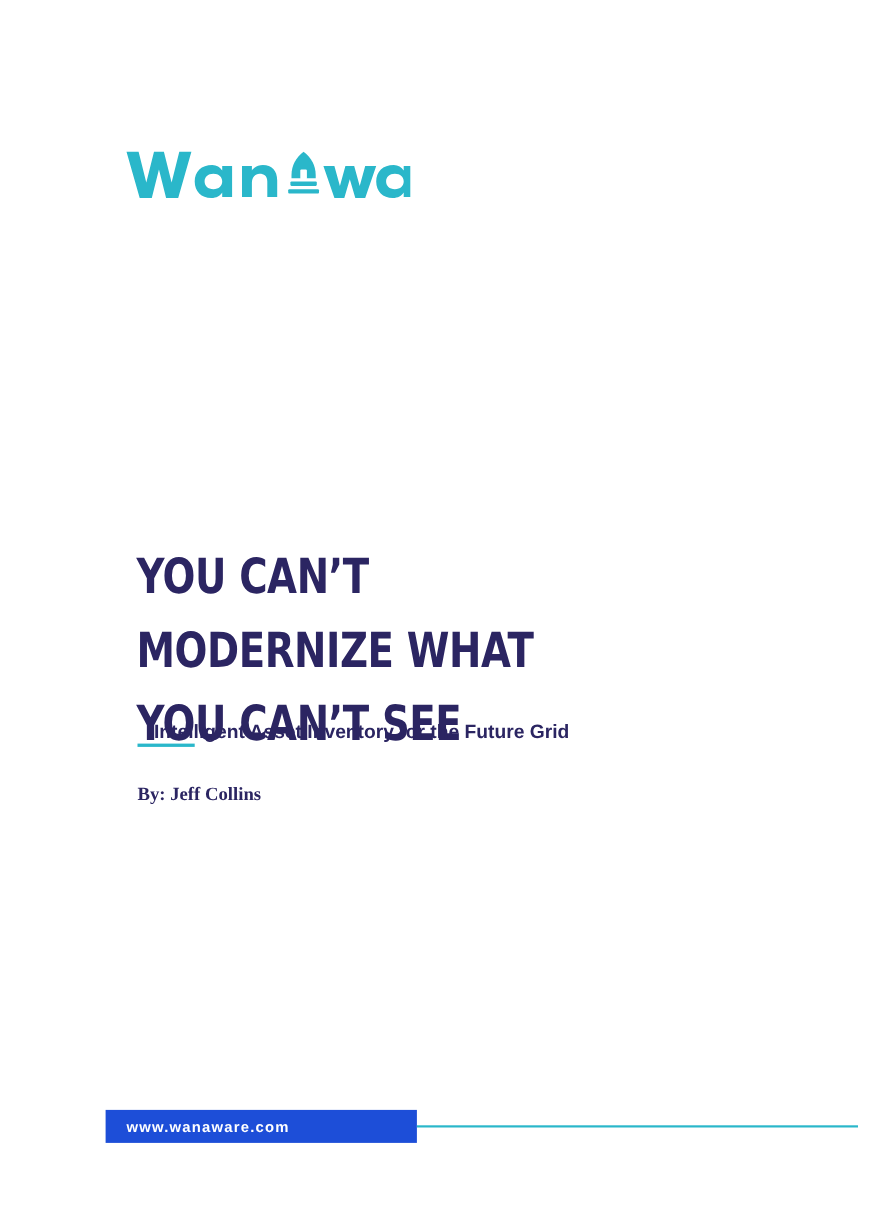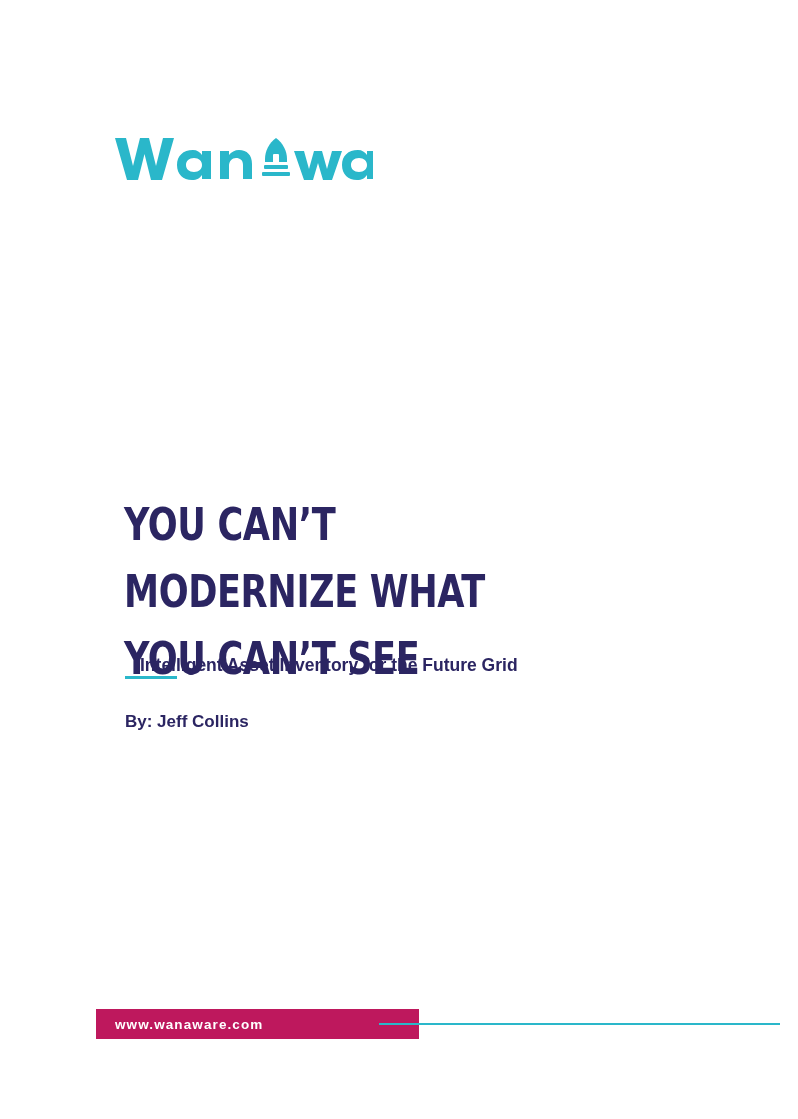--- a/index.html
+++ b/index.html
@@ -66,21 +66,21 @@
   }
   .rule {
     position: absolute;
     top: 184px;
     left: 1px;
     width: 52px;
     height: 3px;
     background: #2ab7ca;
   }
   .doc-author {
-    font-family: Liberation Sans, sans-serif;
+    font-family: Liberation Serif, serif;
     font-weight: 700;
     font-size: 17px;
     color: #2b2562;
     position: absolute;
     top: 220px;
     left: 1px;
     white-space: nowrap;
   }
 
   
@@ -88,23 +88,23 @@
     position: absolute;
     left: 0;
     right: 0;
     top: 1009px;
     height: 30px;
   }
   .footer-tab {
     position: absolute;
     left: 96px;
     top: 0;
-    width: 323px;
+    width: 283px;
     height: 30px;
-    background: #be185d;
+    background: #1d4ed8;
     display: flex;
     align-items: center;
   }
   .footer-url {
     color: #ffffff;
     font-family: "Liberation Sans", sans-serif;
     font-size: 13.5px;
     font-weight: 700;
     letter-spacing: 1.1px;
     padding-left: 19px;

